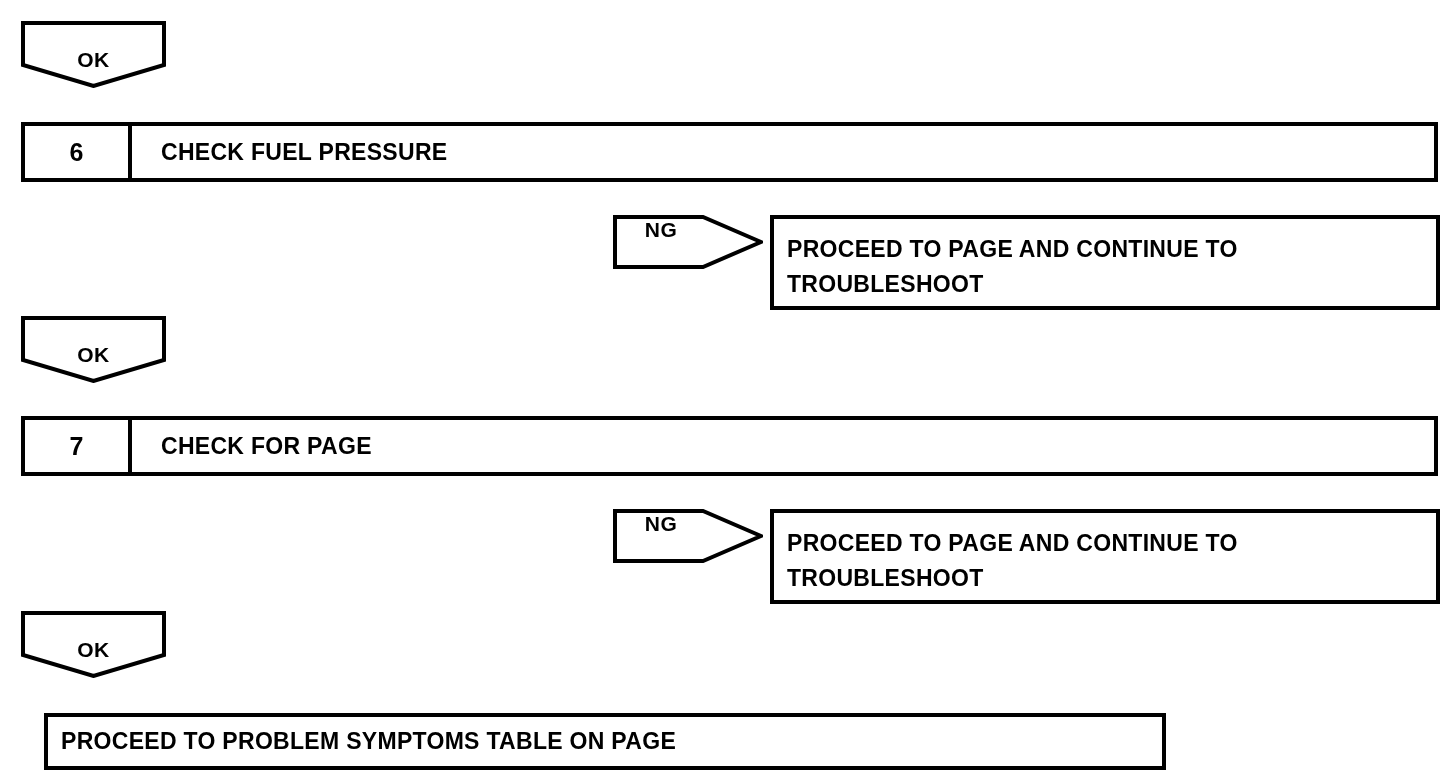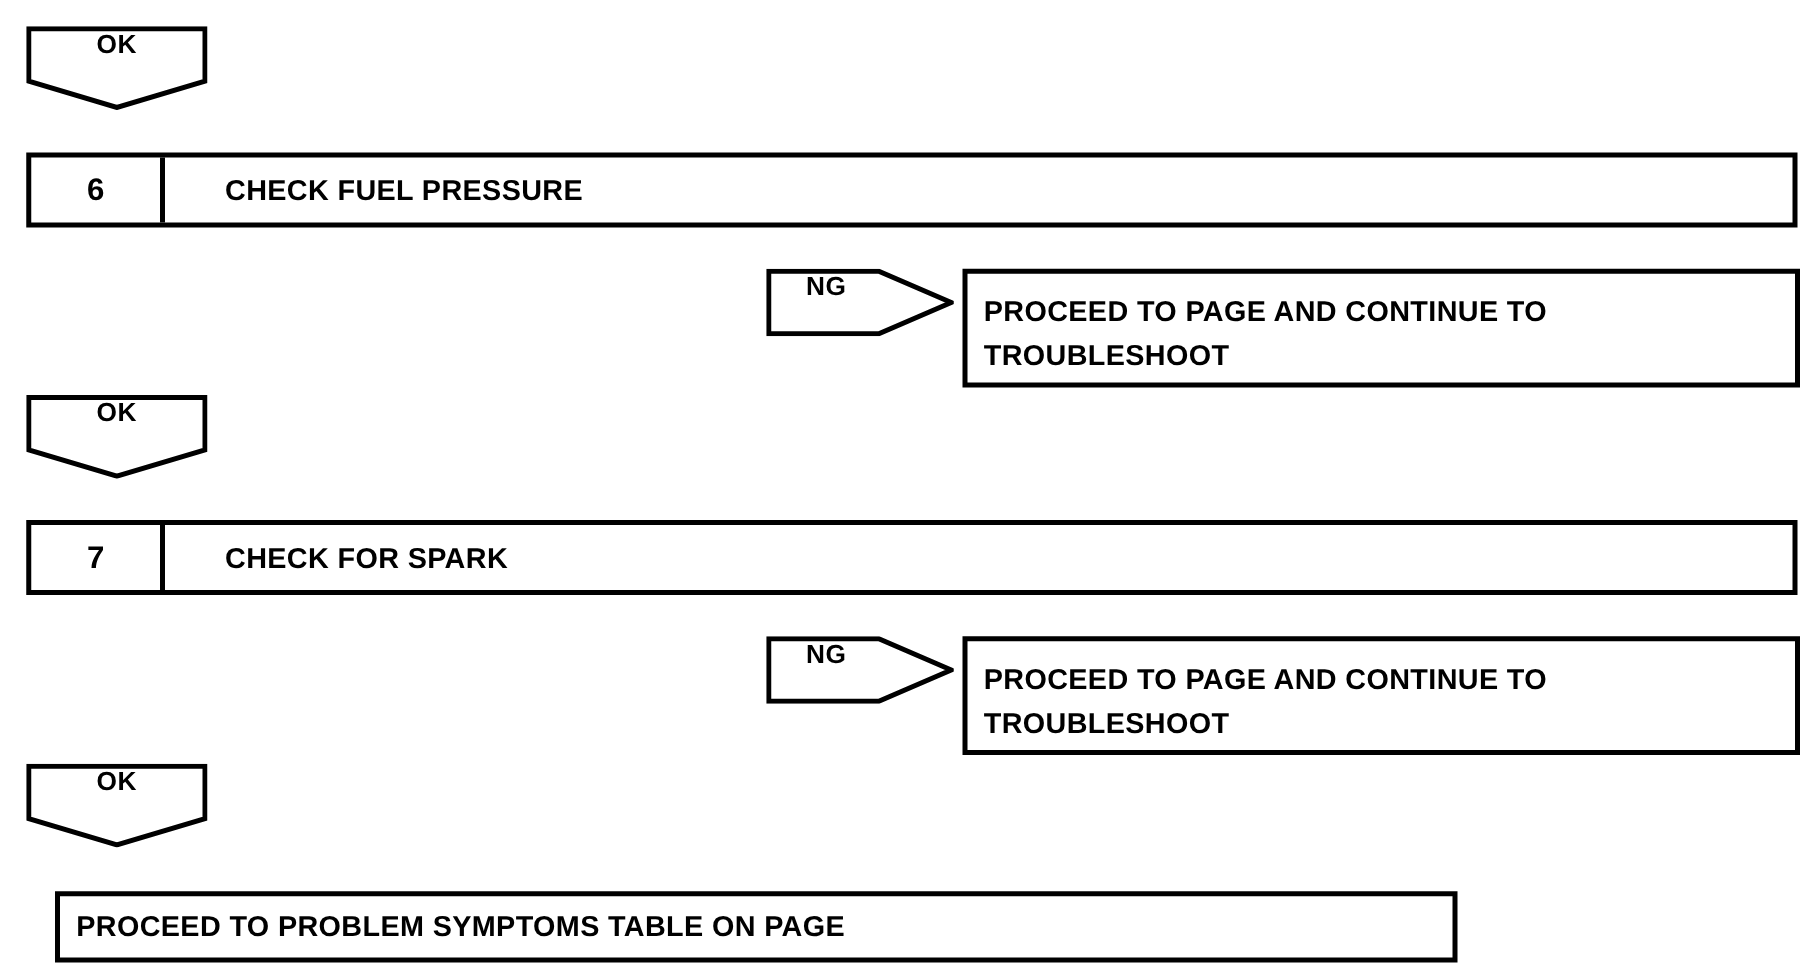--- a/index.html
+++ b/index.html
@@ -26,21 +26,21 @@
     height: 67px;
   }
   .ok-arrow svg {
     display: block;
     width: 145px;
     height: 67px;
   }
   .ok-arrow .ok-label {
     position: absolute;
     left: 0;
-    top: 4px;
+    top: 28px;
     width: 145px;
     text-align: center;
     font-size: 21px;
     font-weight: bold;
     letter-spacing: 0.5px;
     line-height: 1;
   }
 
   
   .ng-arrow {
@@ -83,26 +83,25 @@
     justify-content: center;
     font-size: 25px;
     font-weight: bold;
     line-height: 1;
   }
   .step-title {
     box-sizing: border-box;
     flex: 1;
     display: flex;
     align-items: center;
-    padding-left: 13px;
+    padding-left: 29px;
     font-size: 23px;
     font-weight: bold;
     letter-spacing: 0.3px;
     line-height: 1;
-    margin-left: 35px;
   }
 
   
   .result-box {
     position: absolute;
     box-sizing: border-box;
     border: 4px solid #000000;
     background: #ffffff;
     padding: 13px 0 0 13px;
     font-size: 23px;
@@ -159,21 +158,21 @@
 
   <div class="ok-arrow" style="left:21px; top:316px;">
     <svg viewBox="0 0 145 67" xmlns="http://www.w3.org/2000/svg">
       <polygon points="2,2 143,2 143,44 72.5,65 2,44" fill="#ffffff" stroke="#000000" stroke-width="4" stroke-linejoin="miter"></polygon>
     </svg>
     <span class="ok-label">OK</span>
   </div>
 
   <div class="step-row" style="left:21px; top:416px; width:1417px; height:60px;">
     <div class="step-num">7</div>
-    <div class="step-title">CHECK FOR SPARK</div>
+    <div class="step-title">CHECK FOR PAGE</div>
   </div>
 
   <div class="ng-arrow" style="left:613px; top:509px;">
     <svg viewBox="0 0 150 54" xmlns="http://www.w3.org/2000/svg">
       <polygon points="2,2 90,2 148,27 90,52 2,52" fill="#ffffff" stroke="#000000" stroke-width="4" stroke-linejoin="miter"></polygon>
     </svg>
     <span class="ng-label">NG</span>
   </div>
 
   <div class="result-box" style="left:770px; top:509px; width:670px; height:95px;">

